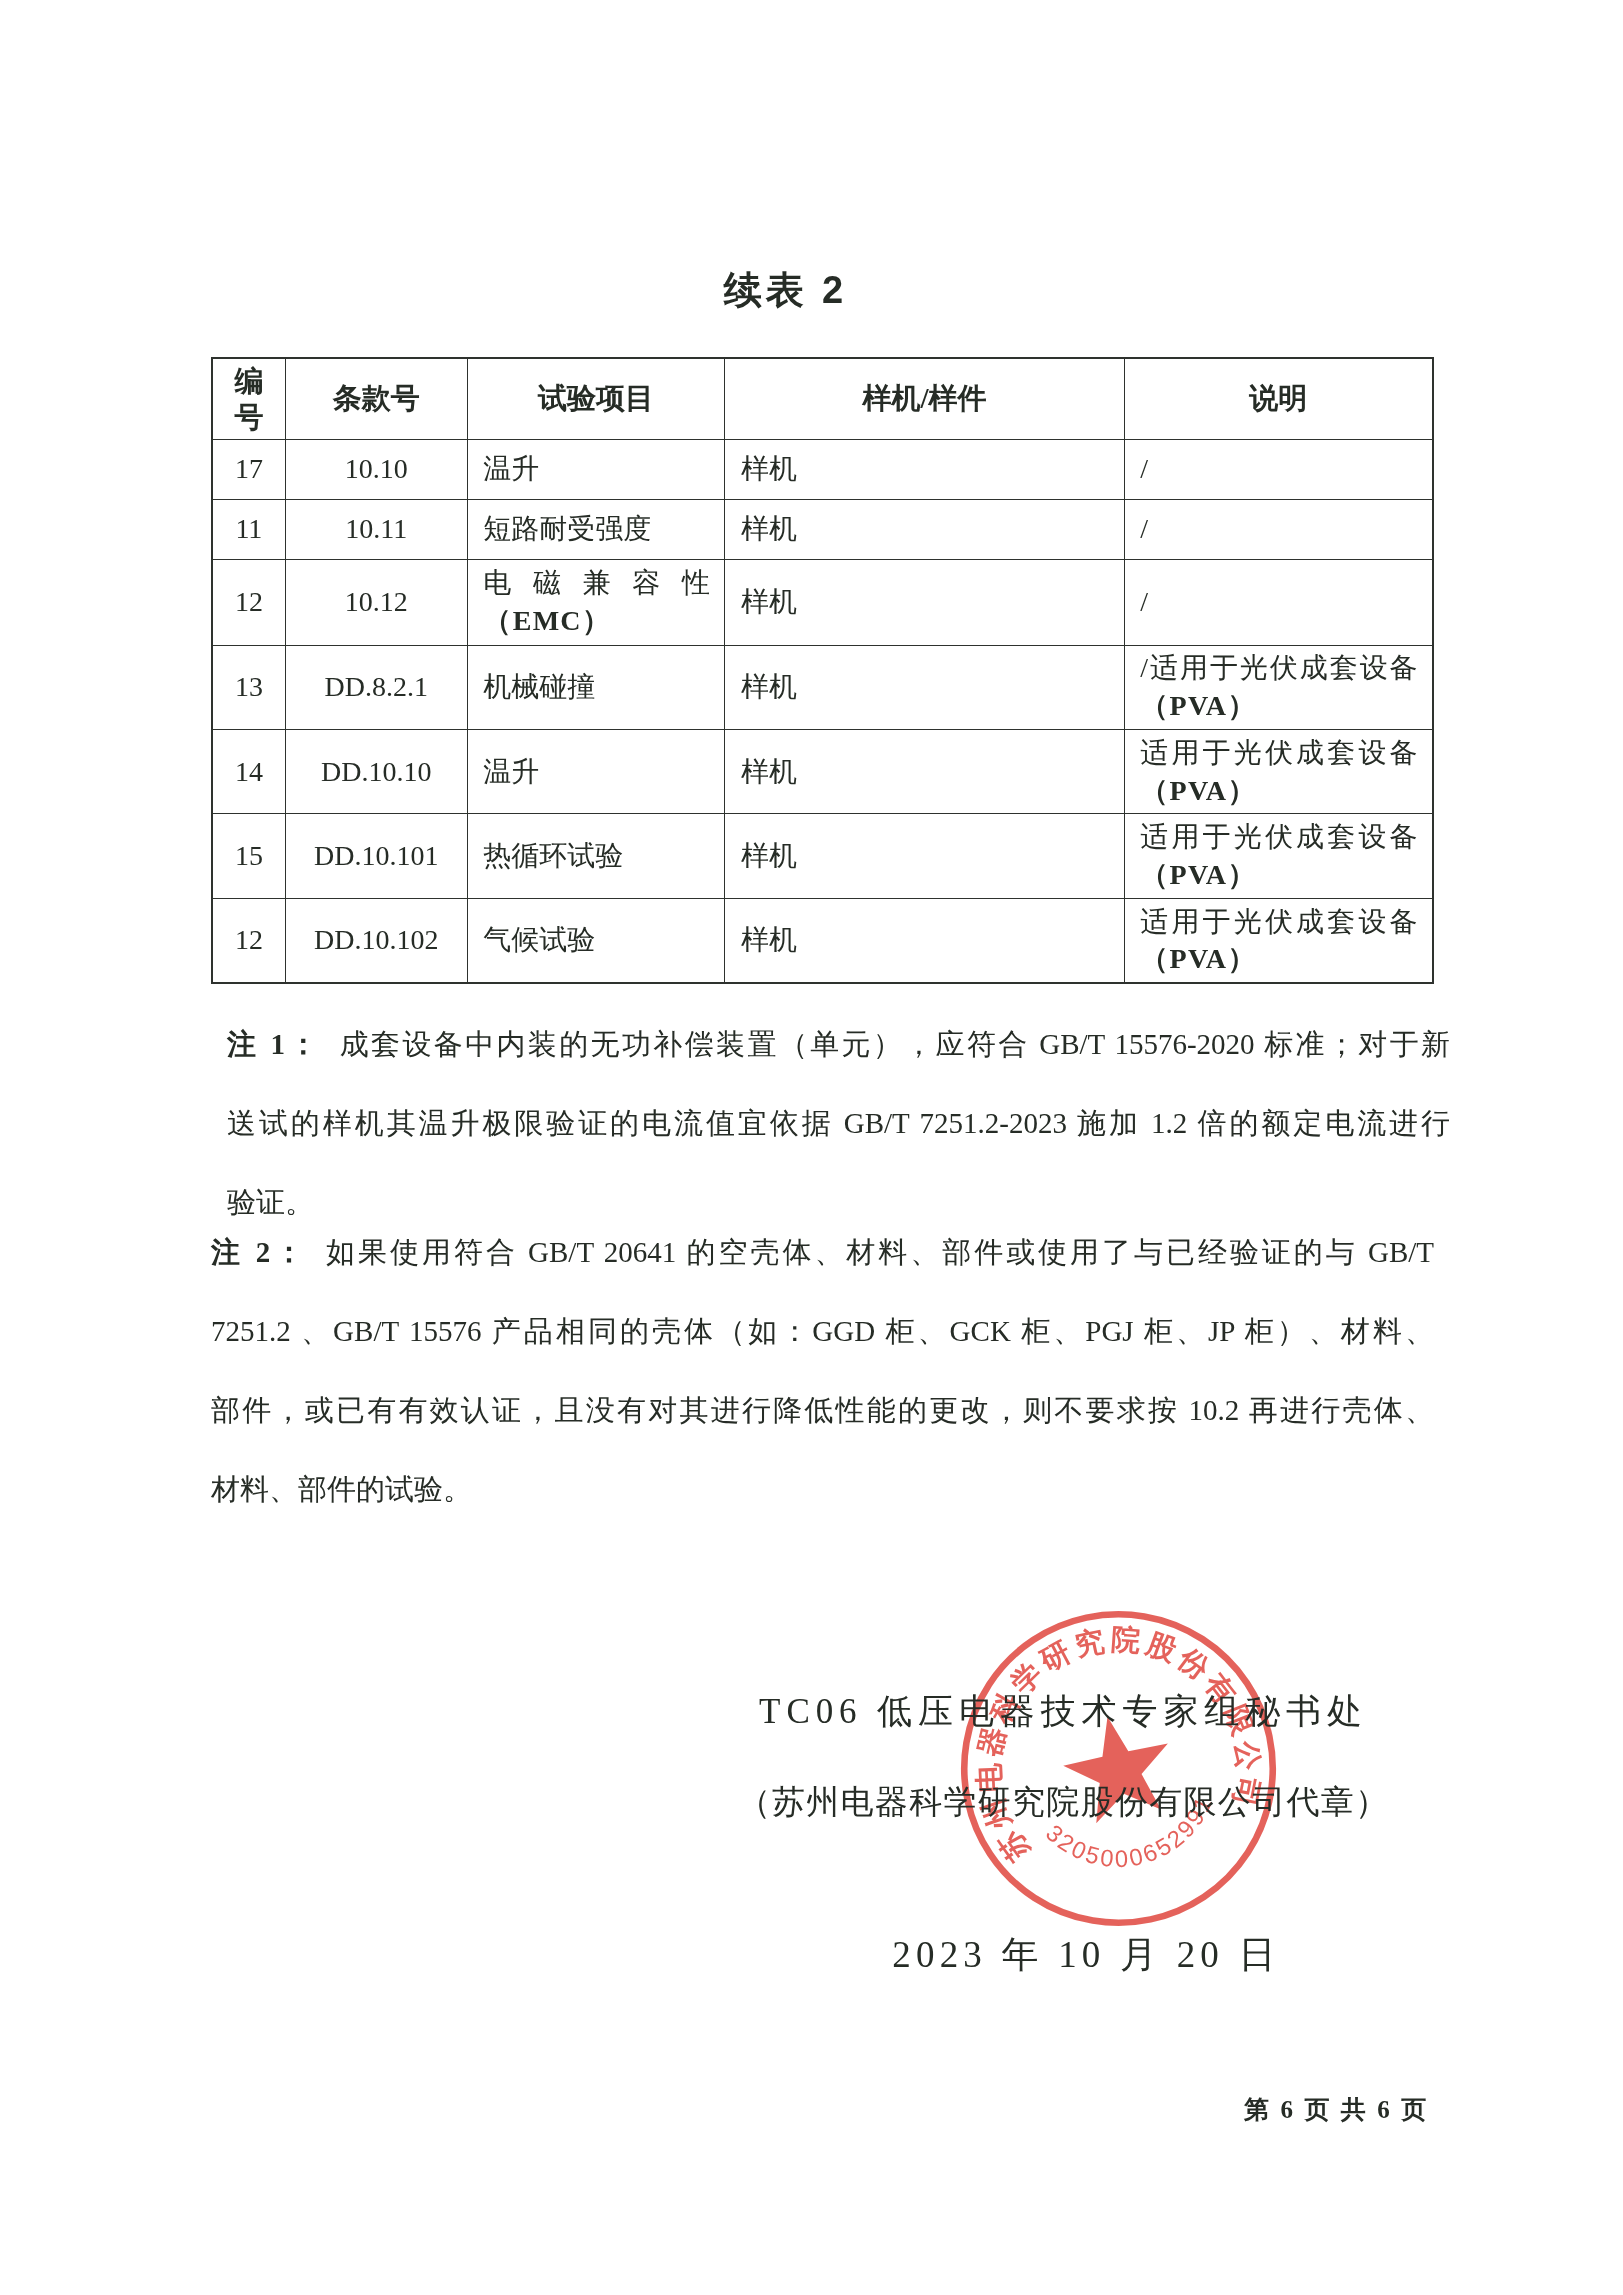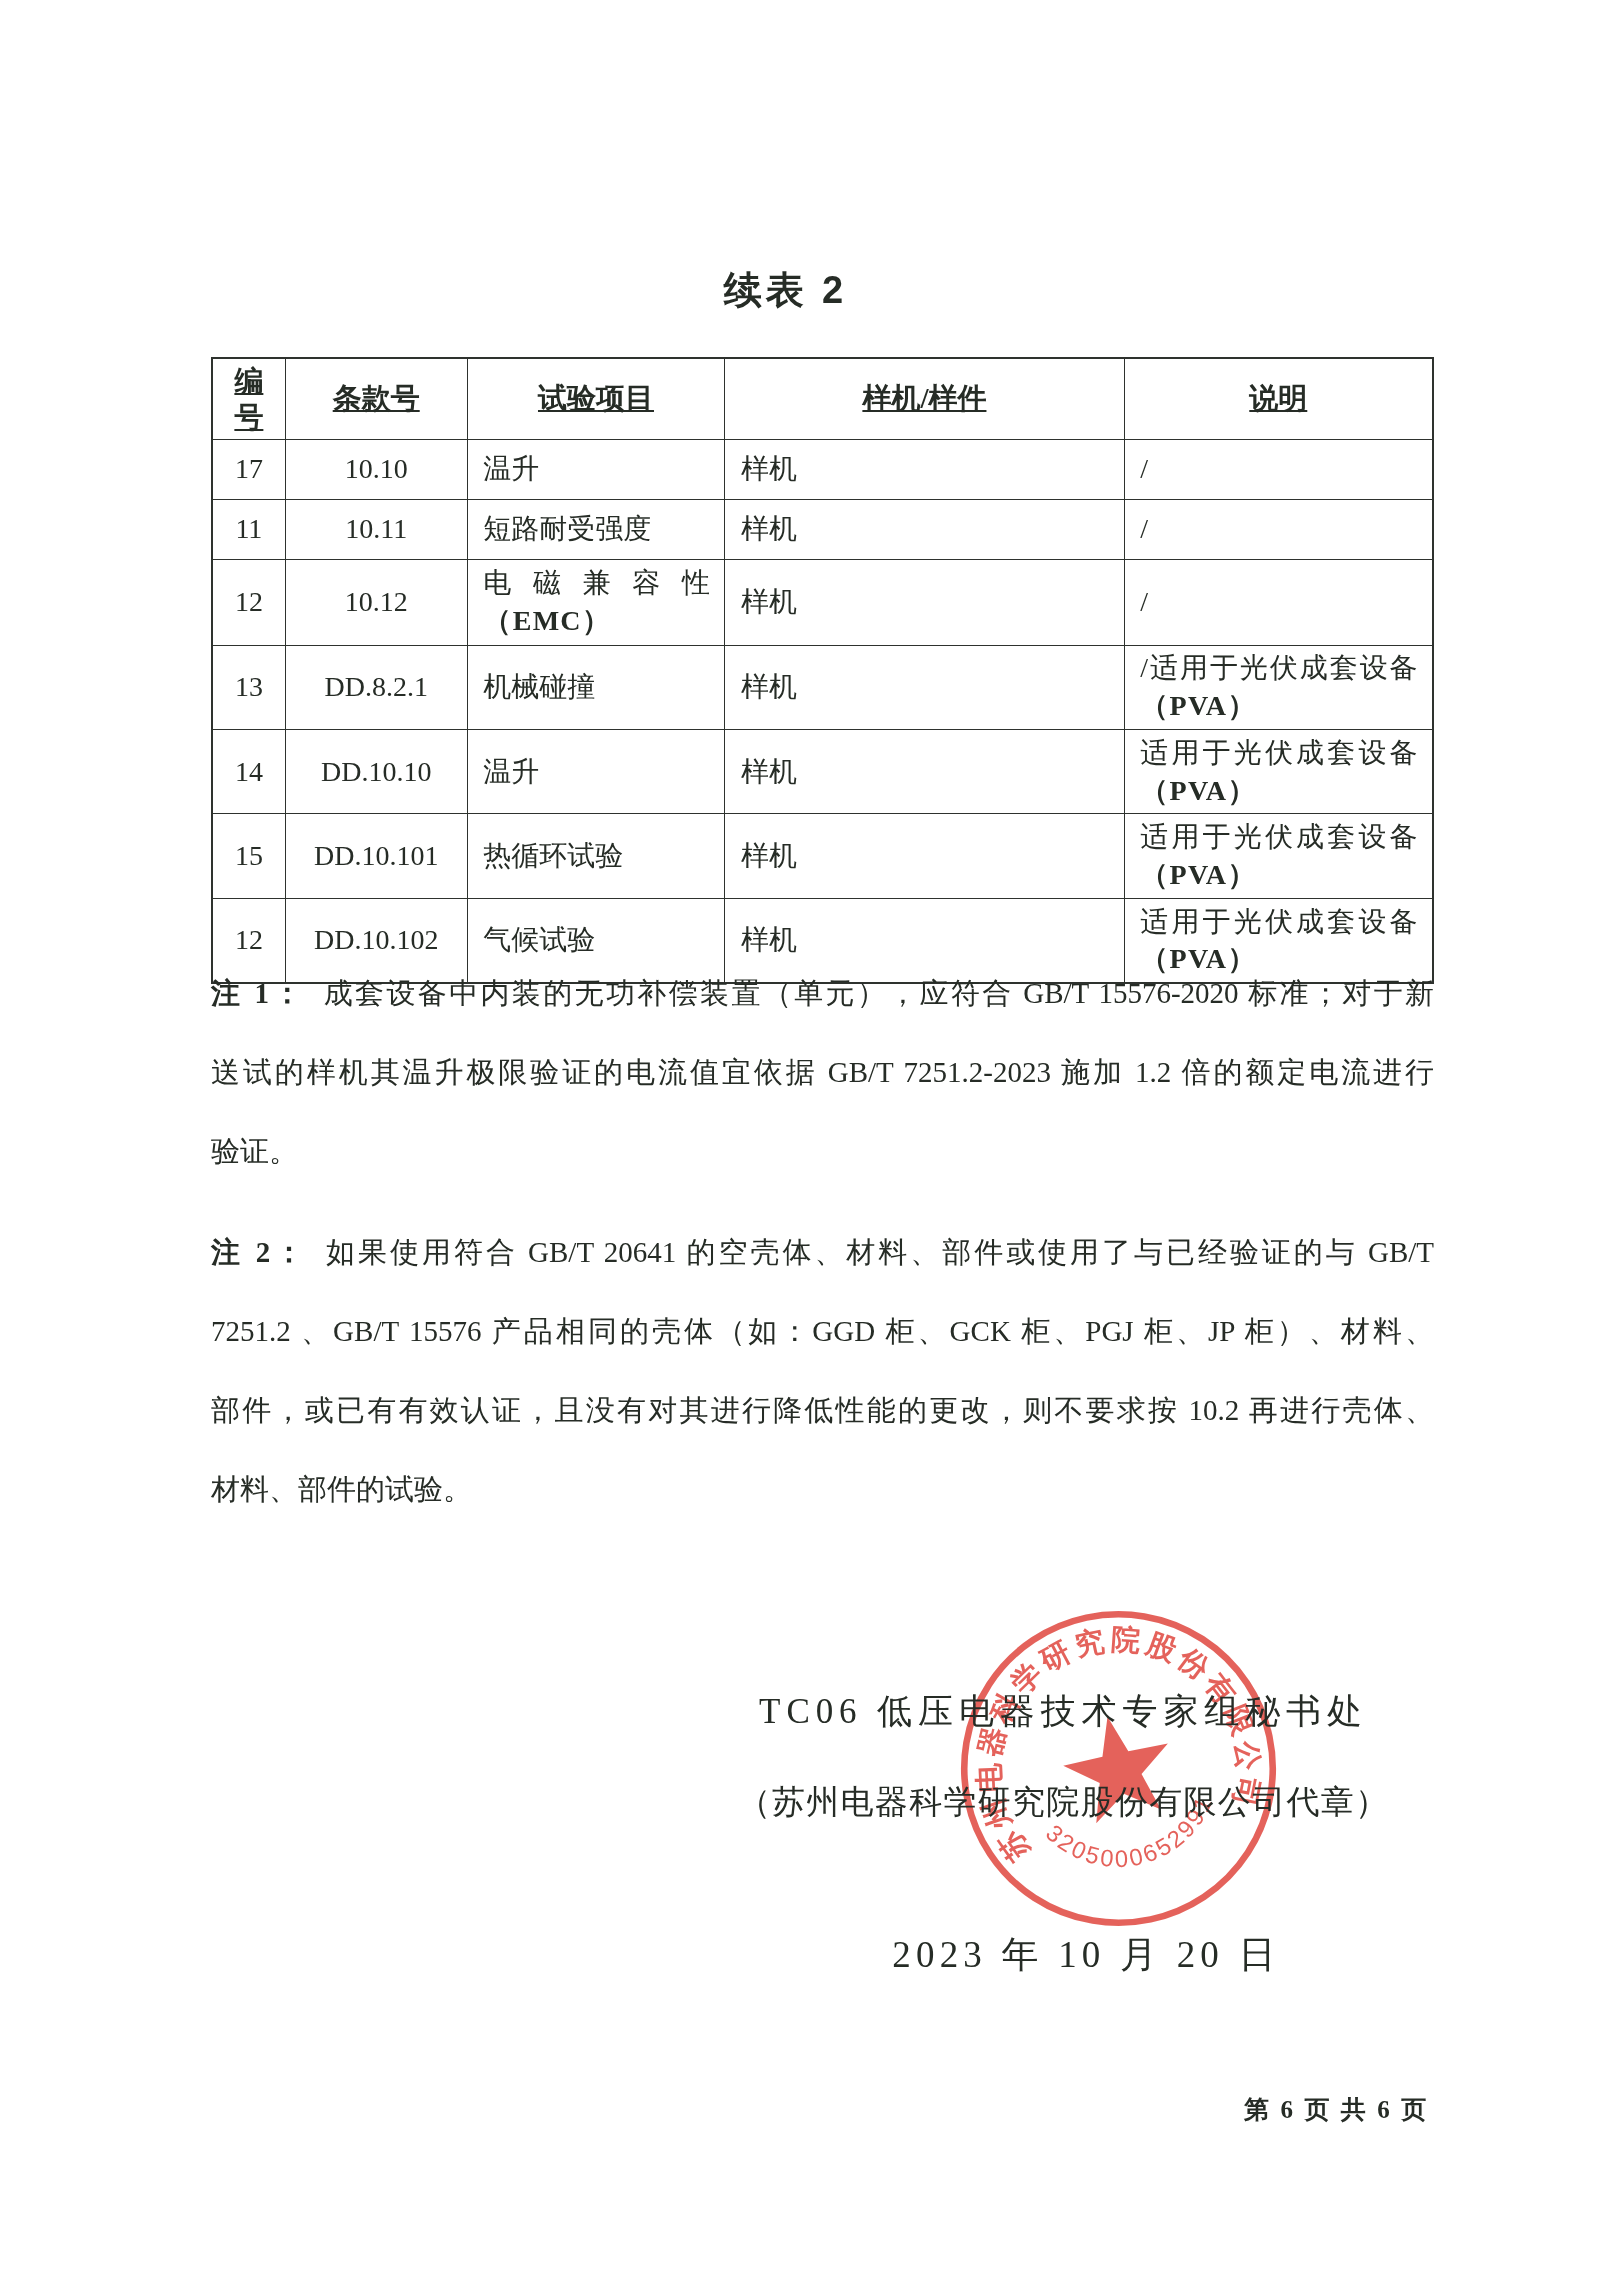--- a/index.html
+++ b/index.html
@@ -22,39 +22,39 @@
   table.spec col.c1 { width:6.0%; }
   table.spec col.c2 { width:14.9%; }
   table.spec col.c3 { width:21.1%; }
   table.spec col.c4 { width:32.7%; }
   table.spec col.c5 { width:25.3%; }
   table.spec th, table.spec td {
     border:1.6px solid #2e322e; vertical-align:middle;
     font-size:28px; line-height:1.35; overflow:hidden;
   }
   table.spec { border:2.6px solid #2e322e; }
-  table.spec thead tr { height:81px;text-decoration:underline; }
+  table.spec thead tr { height:81px; }
   table.spec th {
     font-weight:bold; text-align:center; font-size:29px;
     padding:2.6px 3.9px;
   }
   table.spec th.h-no { padding:0 17px; word-break:break-all; line-height:1.25; }
   tbody tr:nth-child(1){ height:60px; }
   tbody tr:nth-child(2){ height:60px;margin-left:24px; }
   tbody tr:nth-child(3){ height:86px;margin-top:27px; }
   tbody tr:nth-child(4){ height:79px; }
   tbody tr:nth-child(5){ height:84px; }
   tbody tr:nth-child(6){ height:79px; }
   tbody tr:nth-child(7){ height:83px; }
   td.c-no, td.c-clause { text-align:center; }
   td.c-item, td.c-sample, td.c-note { text-align:left; padding:3.9px 14.4px 3.9px 15.7px; }
   td .spread { text-align:justify; text-align-last:justify; }
   td .sub { font-weight:600; letter-spacing:1.3px; }
   .note-block { position:absolute; left:211px; width:1223px; font-size:29px; }
-  .note-1 { top:954px; }
+  .note-1 { top:1005px;margin-left:16px; }
   .note-2 { top:1213px; }
   .note-line { line-height:79px; text-align:justify; }
   .note-line.just { text-align-last:justify; }
   .note-label { font-weight:bold; letter-spacing:1.3px; margin-right:18.3px; }
   .sig-line { position:absolute; left:687px; width:753px; text-align:center; z-index:3; }
   .sig-1 { top:1688px; font-size:35px; letter-spacing:5.9px; }
   .sig-2 { top:1780px; font-size:33px; letter-spacing:1.3px; }
   .sig-date { top:1930px; font-size:37px; letter-spacing:5.2px; left:759px; width:655px; }
   .stamp { position:absolute; left:953px; top:1603px; width:331px; height:331px; z-index:2; opacity:.9; }
   .page-footer {

